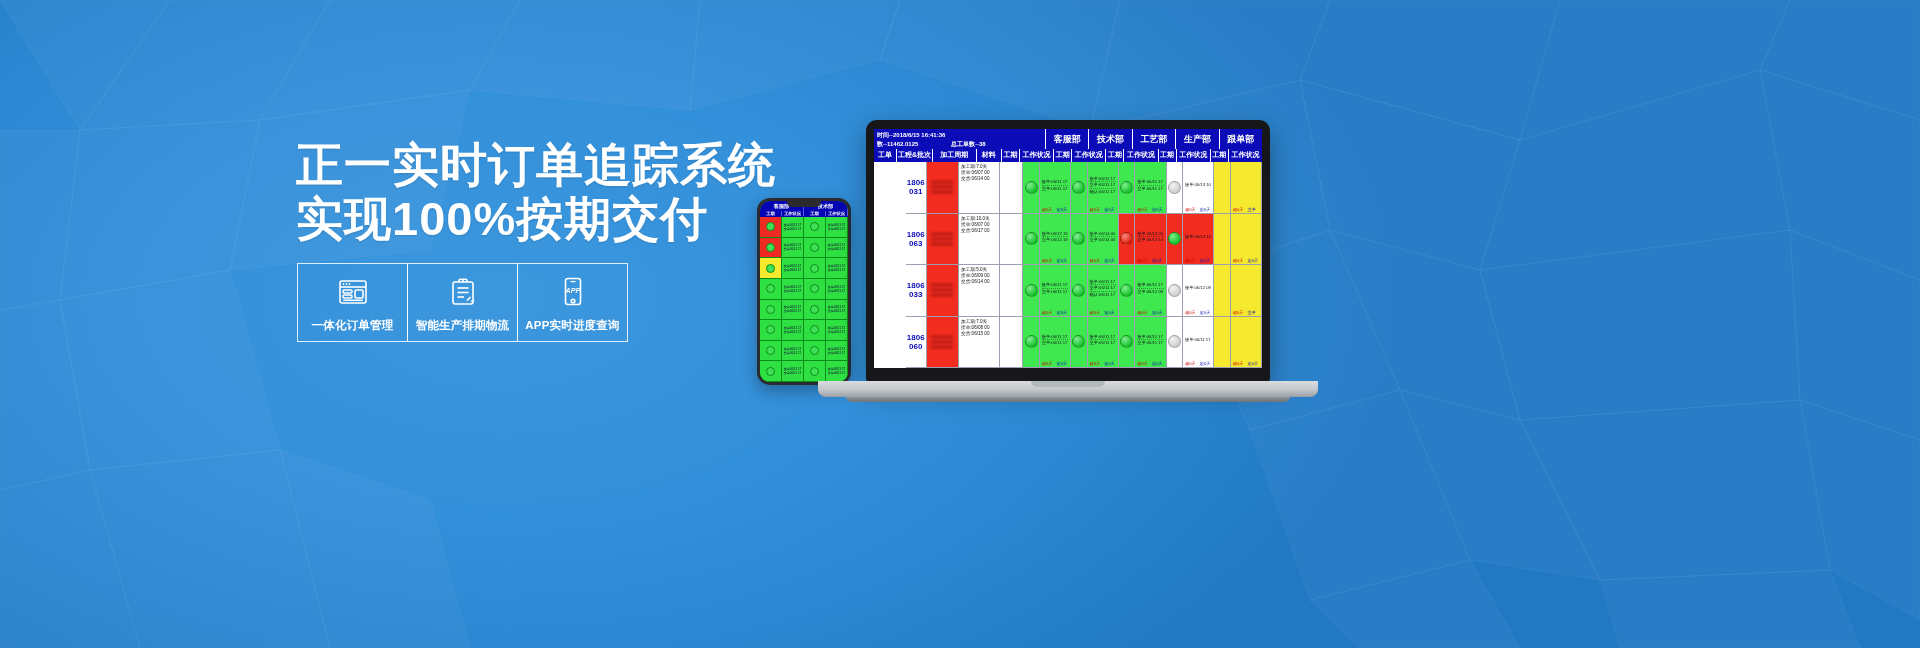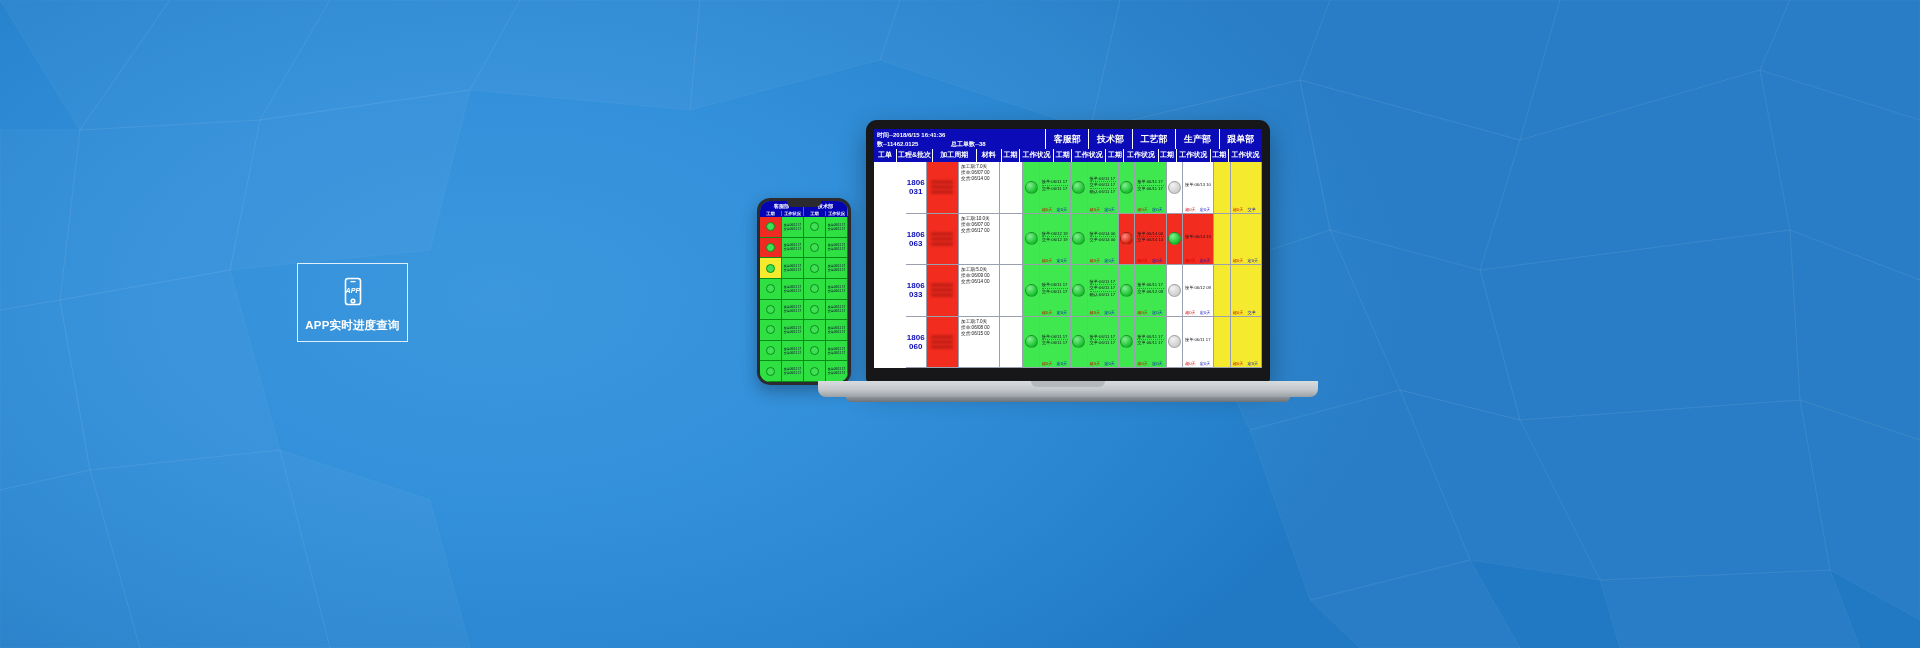--- a/index.html
+++ b/index.html
@@ -255,24 +255,60 @@
       <polygon points="280,450 430,500 470,648 330,648"></polygon>
       <polygon points="1250,430 1400,390 1470,560 1310,600"></polygon>
       <polygon points="1400,390 1520,420 1600,580 1470,560"></polygon>
       <polygon points="1520,420 1800,400 1830,570 1600,580"></polygon>
       <polygon points="1800,400 1920,440 1920,620 1830,570"></polygon>
       <polygon points="1310,600 1470,560 1520,648 1360,648"></polygon>
       <polygon points="1600,580 1830,570 1860,648 1620,648"></polygon>
     </g>
   </svg>
 
+  <div id="copy">
+    <div class="headline">正一实时订单追踪系统</div>
+    <div class="headline">实现100%按期交付</div>
+  </div>
 
   <div id="features">
 
-
+    <div class="feature-box">
+      <div class="feature-icon">
+        <svg width="30" height="26" viewBox="0 0 30 26" fill="none" stroke="#ffffff" stroke-width="1.6">
+          <rect x="2" y="2" width="26" height="22" rx="2"></rect>
+          <line x1="2" y1="8" x2="28" y2="8"></line>
+          <circle cx="5.5" cy="5" r="0.9" fill="#fff" stroke="none"></circle>
+          <circle cx="8.5" cy="5" r="0.9" fill="#fff" stroke="none"></circle>
+          <circle cx="11.5" cy="5" r="0.9" fill="#fff" stroke="none"></circle>
+          <rect x="5" y="11" width="9" height="3" rx="1.2"></rect>
+          <rect x="5" y="16" width="9" height="3" rx="1.2"></rect>
+          <rect x="17" y="11" width="8" height="8" rx="1.2"></rect>
+          <rect x="5" y="20.5" width="20" height="1.6" rx="0.8" fill="#ffffff" stroke="none"></rect>
+        </svg>
+      </div>
+      <div class="feature-label">一体化订单管理</div>
+    </div>
+
+    <div class="feature-box">
+      <div class="feature-icon">
+        <svg width="26" height="28" viewBox="0 0 26 28" fill="none" stroke="#ffffff" stroke-width="1.6">
+          <rect x="3" y="4" width="20" height="22" rx="2.2"></rect>
+          <path d="M9 4 V2.6 A1.4 1.4 0 0 1 10.4 1.2 H15.6 A1.4 1.4 0 0 1 17 2.6 V4"></path>
+          <circle cx="13" cy="3.2" r="1.1" fill="#ffffff" stroke="none"></circle>
+          <line x1="7.5" y1="10" x2="18.5" y2="10"></line>
+          <line x1="7.5" y1="14.5" x2="18.5" y2="14.5"></line>
+          <line x1="7.5" y1="19" x2="14" y2="19"></line>
+          <path d="M17 22.5 L20.5 19"></path>
+          <circle cx="21.5" cy="23" r="0.8" fill="#ffffff" stroke="none"></circle>
+          <circle cx="23.5" cy="23" r="0.8" fill="#ffffff" stroke="none"></circle>
+        </svg>
+      </div>
+      <div class="feature-label">智能生产排期物流</div>
+    </div>
 
     <div class="feature-box">
       <div class="feature-icon">
         <svg width="22" height="30" viewBox="0 0 22 30" fill="none" stroke="#ffffff" stroke-width="1.6">
           <rect x="3.5" y="1.5" width="15" height="26" rx="2.6"></rect>
           <line x1="8.5" y1="4.6" x2="13.5" y2="4.6" stroke-width="1.3"></line>
           <circle cx="11" cy="24" r="1.8"></circle>
           <text x="11" y="16" font-family="Liberation Sans, sans-serif" font-size="7.2" font-weight="bold" fill="#ffffff" stroke="none" text-anchor="middle">APP</text>
         </svg>
       </div>

